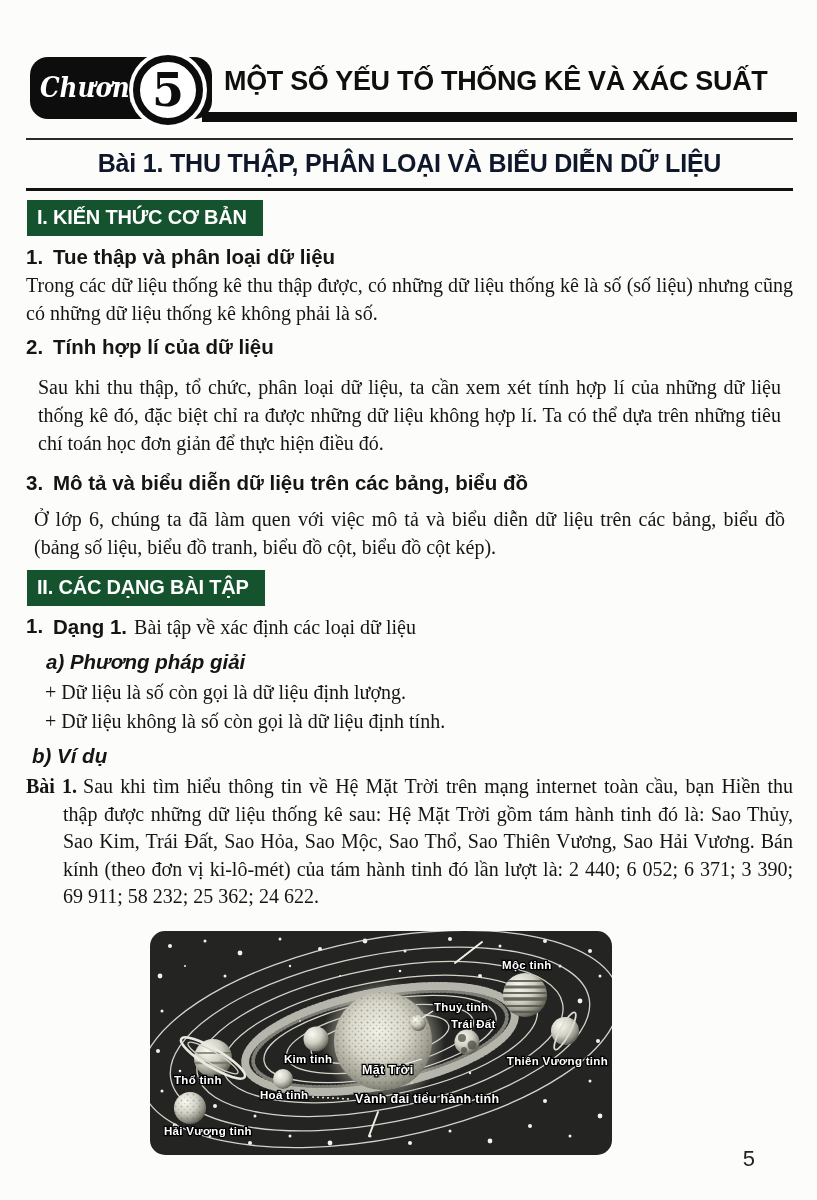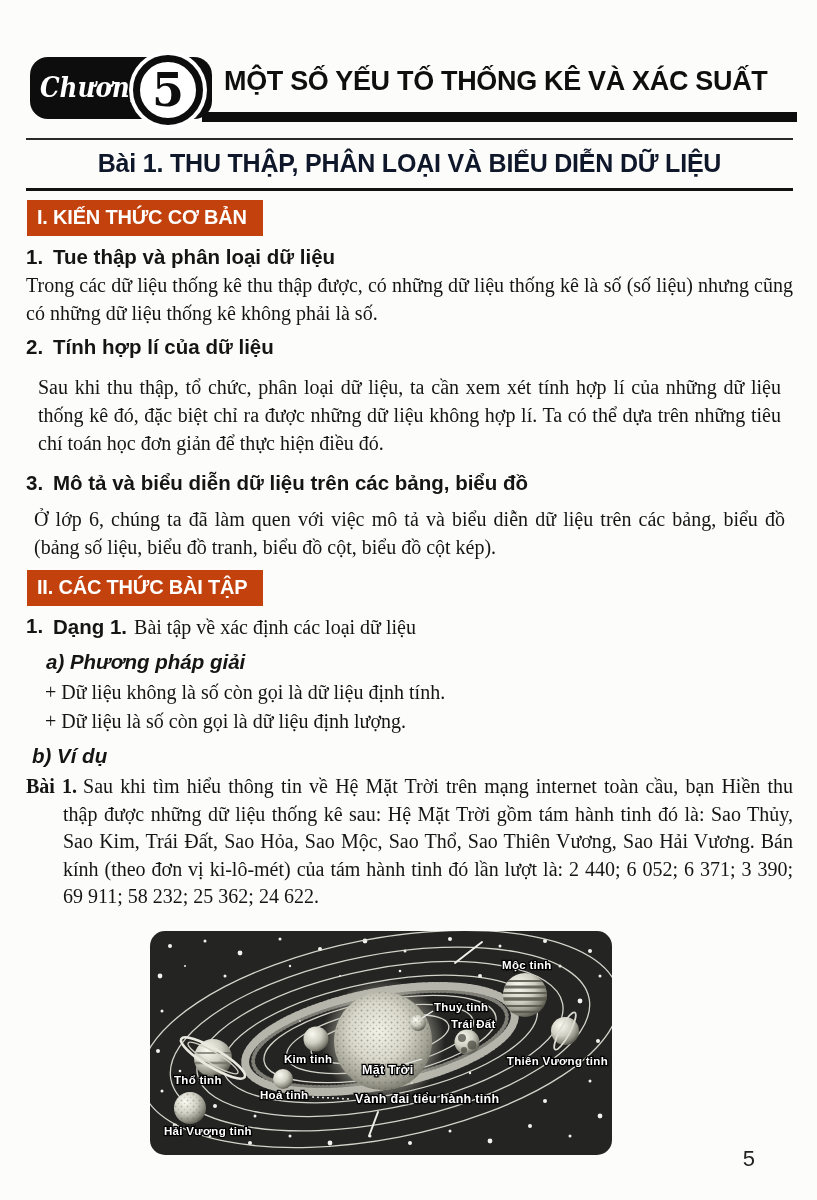--- a/index.html
+++ b/index.html
@@ -43,21 +43,21 @@
   
   .lesson-header{
     margin-top:15px;
     border-top:2px solid #2a2a2a;border-bottom:3px solid #121212;
     padding:9px 2px 10px;text-align:center;
     font:700 25px "Liberation Sans",sans-serif;color:#0f172a;
     letter-spacing:-.2px;
   }
   
   .black-label{
-    width:fit-content;background:#c2410c;color:#fff;
+    width:fit-content;background:#14532d;color:#fff;
     font:700 20px "Liberation Sans",sans-serif;
     padding:6px 16px 7px 10px;margin:9px 0 7px 1px;
     letter-spacing:-.2px;
   }
   
   .k-item{margin-top:6px;}
   .k-head{display:flex;font:700 20.5px "Liberation Sans",sans-serif;line-height:28px;}
   .k-num{width:27px;flex:0 0 27px;}
   .k-body{
     margin-left:27px;font:20px "Liberation Serif",serif;line-height:28px;
@@ -131,32 +131,32 @@
   </div>
 
   <div class="k-item">
     <div class="k-head">
       <span class="k-num">3.</span>
       <span>Mô tả và biểu diễn dữ liệu trên các bảng, biểu đồ</span>
     </div>
     <p class="k-body" style="margin:8px">Ở lớp 6, chúng ta đã làm quen với việc mô tả và biểu diễn dữ liệu trên các bảng, biểu đồ (bảng số liệu, biểu đồ tranh, biểu đồ cột, biểu đồ cột kép).</p>
   </div>
 
-  <div class="black-label">II. CÁC THỨC BÀI TẬP</div>
+  <div class="black-label">II. CÁC DẠNG BÀI TẬP</div>
 
   <div class="type-line">
     <span class="type-num">1.</span>
     <span>
       <span class="type-label">Dạng 1.</span><span class="type-text">Bài tập về xác định các loại dữ liệu</span>
     </span>
   </div>
 
   <div class="method-label">a) Phương pháp giải</div>
+  <div class="method-point">+ Dữ liệu là số còn gọi là dữ liệu định lượng.</div>
   <div class="method-point">+ Dữ liệu không là số còn gọi là dữ liệu định tính.</div>
-  <div class="method-point">+ Dữ liệu là số còn gọi là dữ liệu định lượng.</div>
 
   <div class="example-label">b) Ví dụ</div>
 
   <p class="problem"><span class="problem-label">Bài 1.</span><span>Sau khi tìm hiểu thông tin về Hệ Mặt Trời trên mạng internet toàn cầu, bạn Hiền thu thập được những dữ liệu thống kê sau: Hệ Mặt Trời gồm tám hành tinh đó là: Sao Thủy, Sao Kim, Trái Đất, Sao Hỏa, Sao Mộc, Sao Thổ, Sao Thiên Vương, Sao Hải Vương. Bán kính (theo đơn vị ki-lô-mét) của tám hành tinh đó lần lượt là: 2 440; 6 052; 6 371; 3 390; 69 911; 58 232; 25 362; 24 622.</span></p>
 
   <div class="figure-wrap">
     <svg width="462" height="224" viewBox="0 0 462 224">
       <defs>
         <clipPath id="figclip">
             <rect x="0" y="0" width="462" height="224" rx="15"></rect>

